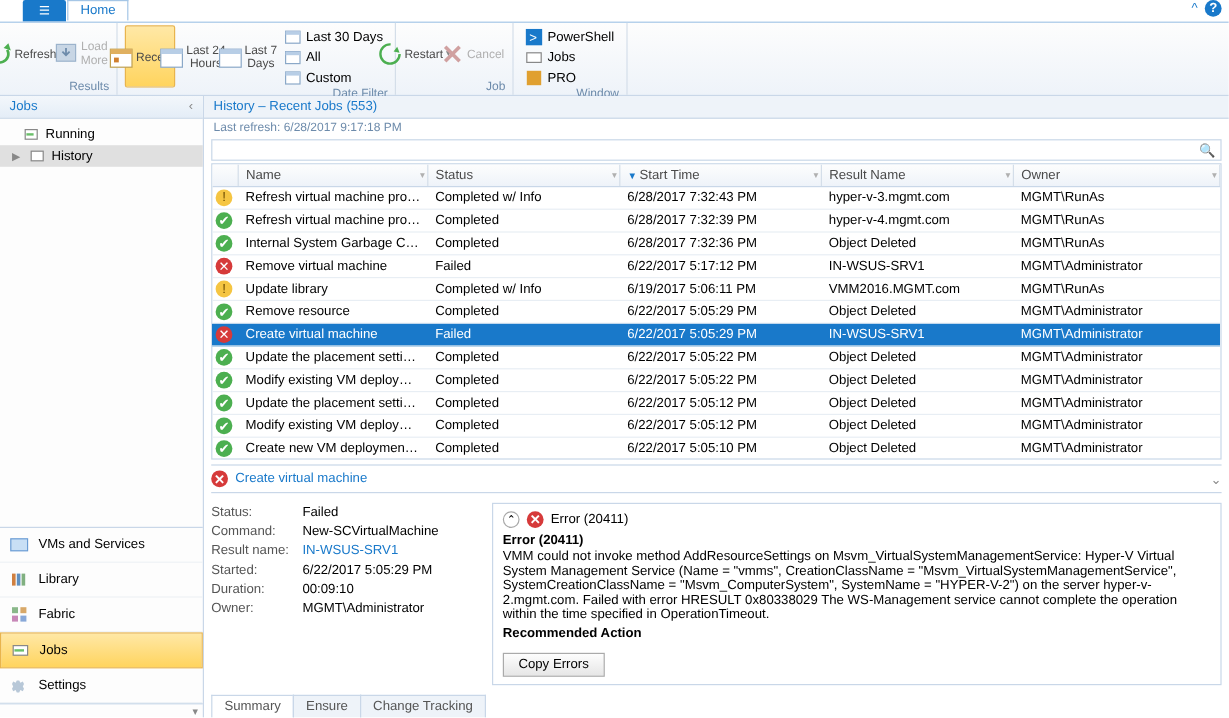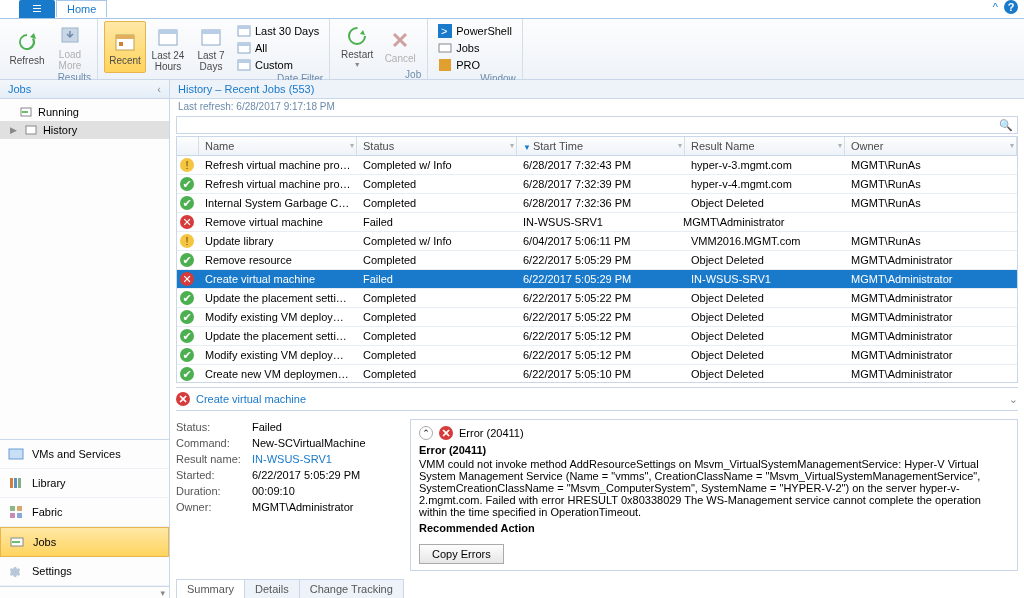--- a/index.html
+++ b/index.html
@@ -7,21 +7,21 @@
 
 
 .tabbar { height: 18px; background: #fff; display: flex; align-items: flex-start; padding-left: 19px; }
 .tabbar .mini { width: 36px; height: 18px; background: #1979ca; border-radius: 2px 2px 0 0; margin-right: 1px; display:flex;align-items:center;justify-content:center;color:#fff; }
 .tabbar .tab { padding: 2px 10px; background: #fff; border: 1px solid #a5c6e6; border-bottom: none; color: #1979ca; }
 .tabbar .right { margin-left: auto; padding-right: 6px; color: #1979ca; display:flex; gap:6px; align-items:center; }
 .ribbon { height: 62px; background: linear-gradient(#fdfdfd,#eef3f9); border-top: 1px solid #a5c6e6; border-bottom: 1px solid #c9d7e8; display: flex; }
 .rgroup { border-right: 1px solid #d4dee9; padding: 2px 6px 0 6px; display: flex; flex-direction: column; }
 .rgroup .btns { display: flex; gap: 1px; flex: 1; }
 .rgroup .lbl { text-align: right; color: #6d8bab; font-size: 10px; padding-bottom: 1px; }
-.bigbtn { width: 42px; display: flex; flex-direction: column; align-items: center; justify-content: center; padding-top: 2px; gap: 1px; cursor: pointer; border: 1px solid transparent; border-radius: 2px; }
+.bigbtn { width: 42px; display: flex; align-items: center; justify-content: flex-end; padding-top: 2px; gap: 1px; cursor: pointer; border: 1px solid transparent; border-radius: 2px; }
 .bigbtn.sel { background: linear-gradient(#ffe8a6,#ffd45e); border-color: #e8b44d; }
 .bigbtn .ico { width: 24px; height: 24px; display:flex;align-items:center;justify-content:center; }
 .bigbtn .t { font-size: 10px; text-align: center; line-height: 1.1; color:#4a4a4a; }
 .bigbtn.dis .t { color:#b0b0b0; }
 .smallcol { display:flex; flex-direction:column; gap:1px; padding-top:2px; }
 .smallbtn { display:flex; align-items:center; gap:4px; padding:1px 4px; cursor:pointer; }
 .smallbtn .ico { width:14px; height:14px; display:flex;align-items:center;justify-content:center; }
 
 
 .main { flex: 1; display: flex; min-height: 0; }
@@ -350,28 +350,29 @@
             <div class="gcell c1">Internal System Garbage Collection</div>
             <div class="gcell c2">Completed</div>
             <div class="gcell c3">6/28/2017 7:32:36 PM</div>
             <div class="gcell c4">Object Deleted</div>
             <div class="gcell c5">MGMT\RunAs</div>
           </div>
           <div class="grow">
             <div class="gcell c0"><span class="stico" style="background:#d63a3a;color:#fff;">✕</span></div>
             <div class="gcell c1">Remove virtual machine</div>
             <div class="gcell c2">Failed</div>
+            <div class="gcell c3">6/22/2017 5:17:12 PM</div>
             <div class="gcell c4">IN-WSUS-SRV1</div>
             <div class="gcell c5">MGMT\Administrator</div>
           </div>
           <div class="grow">
             <div class="gcell c0"><span class="stico" style="background:#f5c542;color:#6b4a00;">!</span></div>
             <div class="gcell c1">Update library</div>
             <div class="gcell c2">Completed w/ Info</div>
-            <div class="gcell c3">6/04/2017 5:06:11 PM</div>
+            <div class="gcell c3">6/19/2017 5:06:11 PM</div>
             <div class="gcell c4">VMM2016.MGMT.com</div>
             <div class="gcell c5">MGMT\RunAs</div>
           </div>
           <div class="grow">
             <div class="gcell c0"><span class="stico" style="background:#4caf50;color:#fff;">✔</span></div>
             <div class="gcell c1">Remove resource</div>
             <div class="gcell c2">Completed</div>
             <div class="gcell c3">6/22/2017 5:05:29 PM</div>
             <div class="gcell c4">Object Deleted</div>
             <div class="gcell c5">MGMT\Administrator</div>
@@ -467,18 +468,18 @@
             <span>Error (20411)</span>
           </div>
           <div class="et">Error (20411)</div>
           <div>VMM could not invoke method AddResourceSettings on Msvm_VirtualSystemManagementService: Hyper-V Virtual System Management Service (Name = "vmms", CreationClassName = "Msvm_VirtualSystemManagementService", SystemCreationClassName = "Msvm_ComputerSystem", SystemName = "HYPER-V-2") on the server hyper-v-2.mgmt.com. Failed with error HRESULT 0x80338029 The WS-Management service cannot complete the operation within the time specified in OperationTimeout.</div>
           <div class="et">Recommended Action</div>
           <div class="btn">Copy Errors</div>
         </div>
       </div>
       <div class="dettabs" id="dettabs">
           <div class="dt act">Summary</div>
-          <div class="dt">Details</div>
+          <div class="dt">Ensure</div>
           <div class="dt">Change Tracking</div>
         </div>
     </div>
   </div>
 </div>
 
 </body></html>

